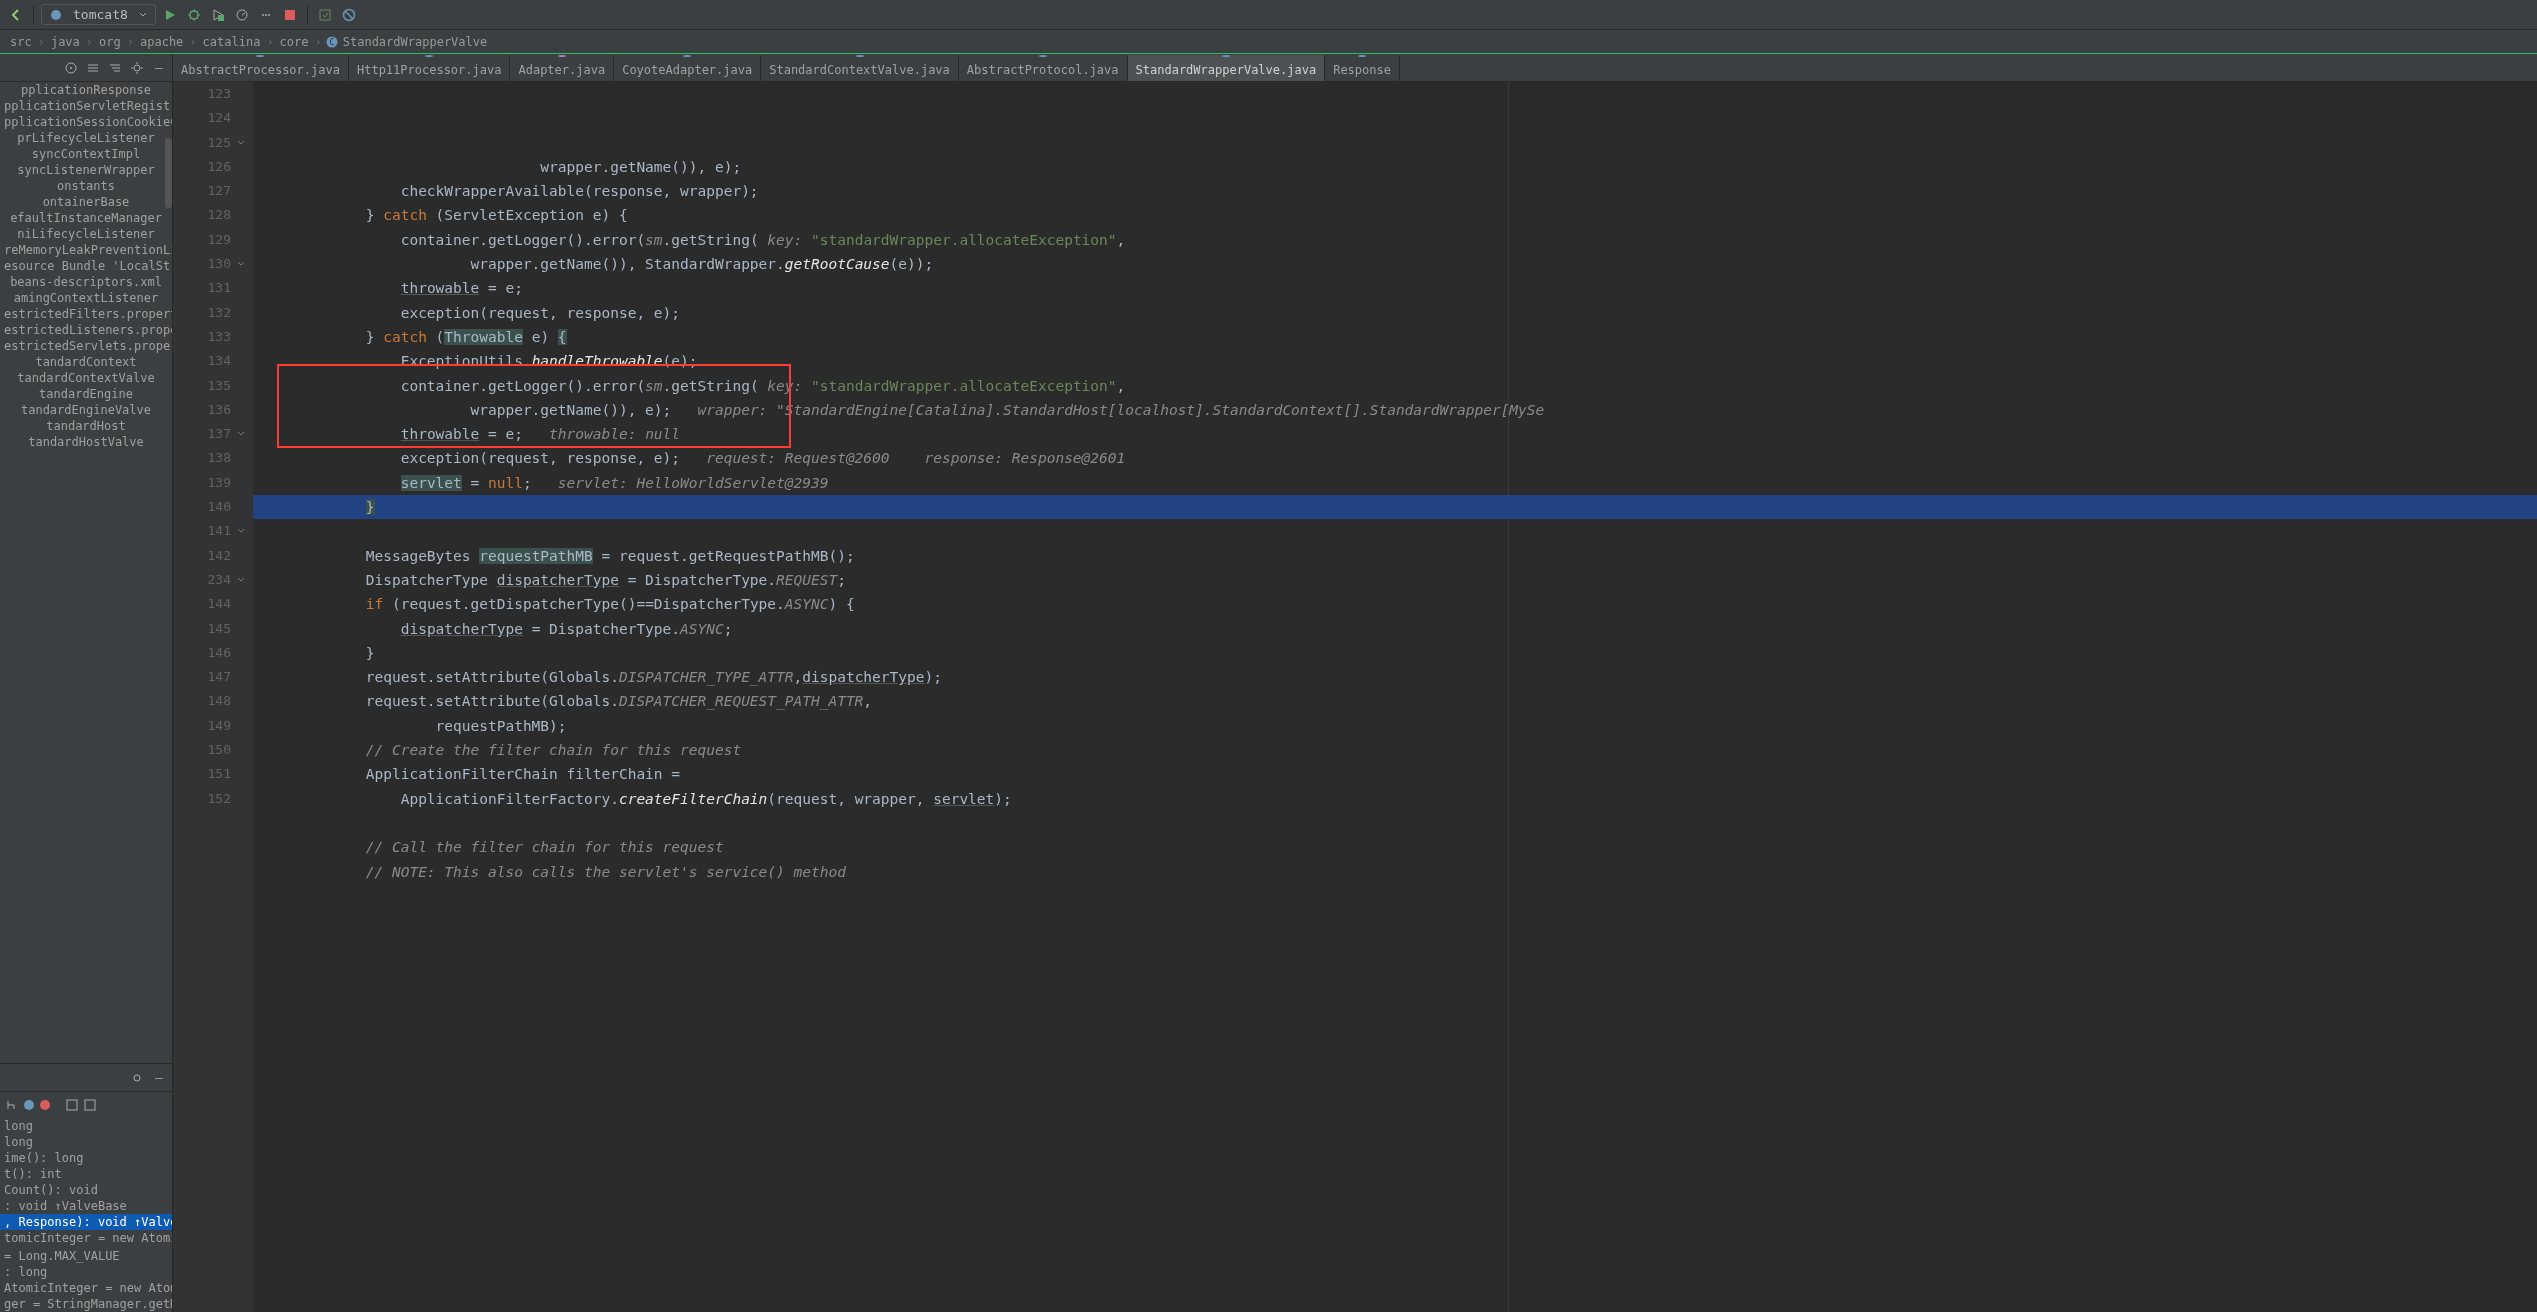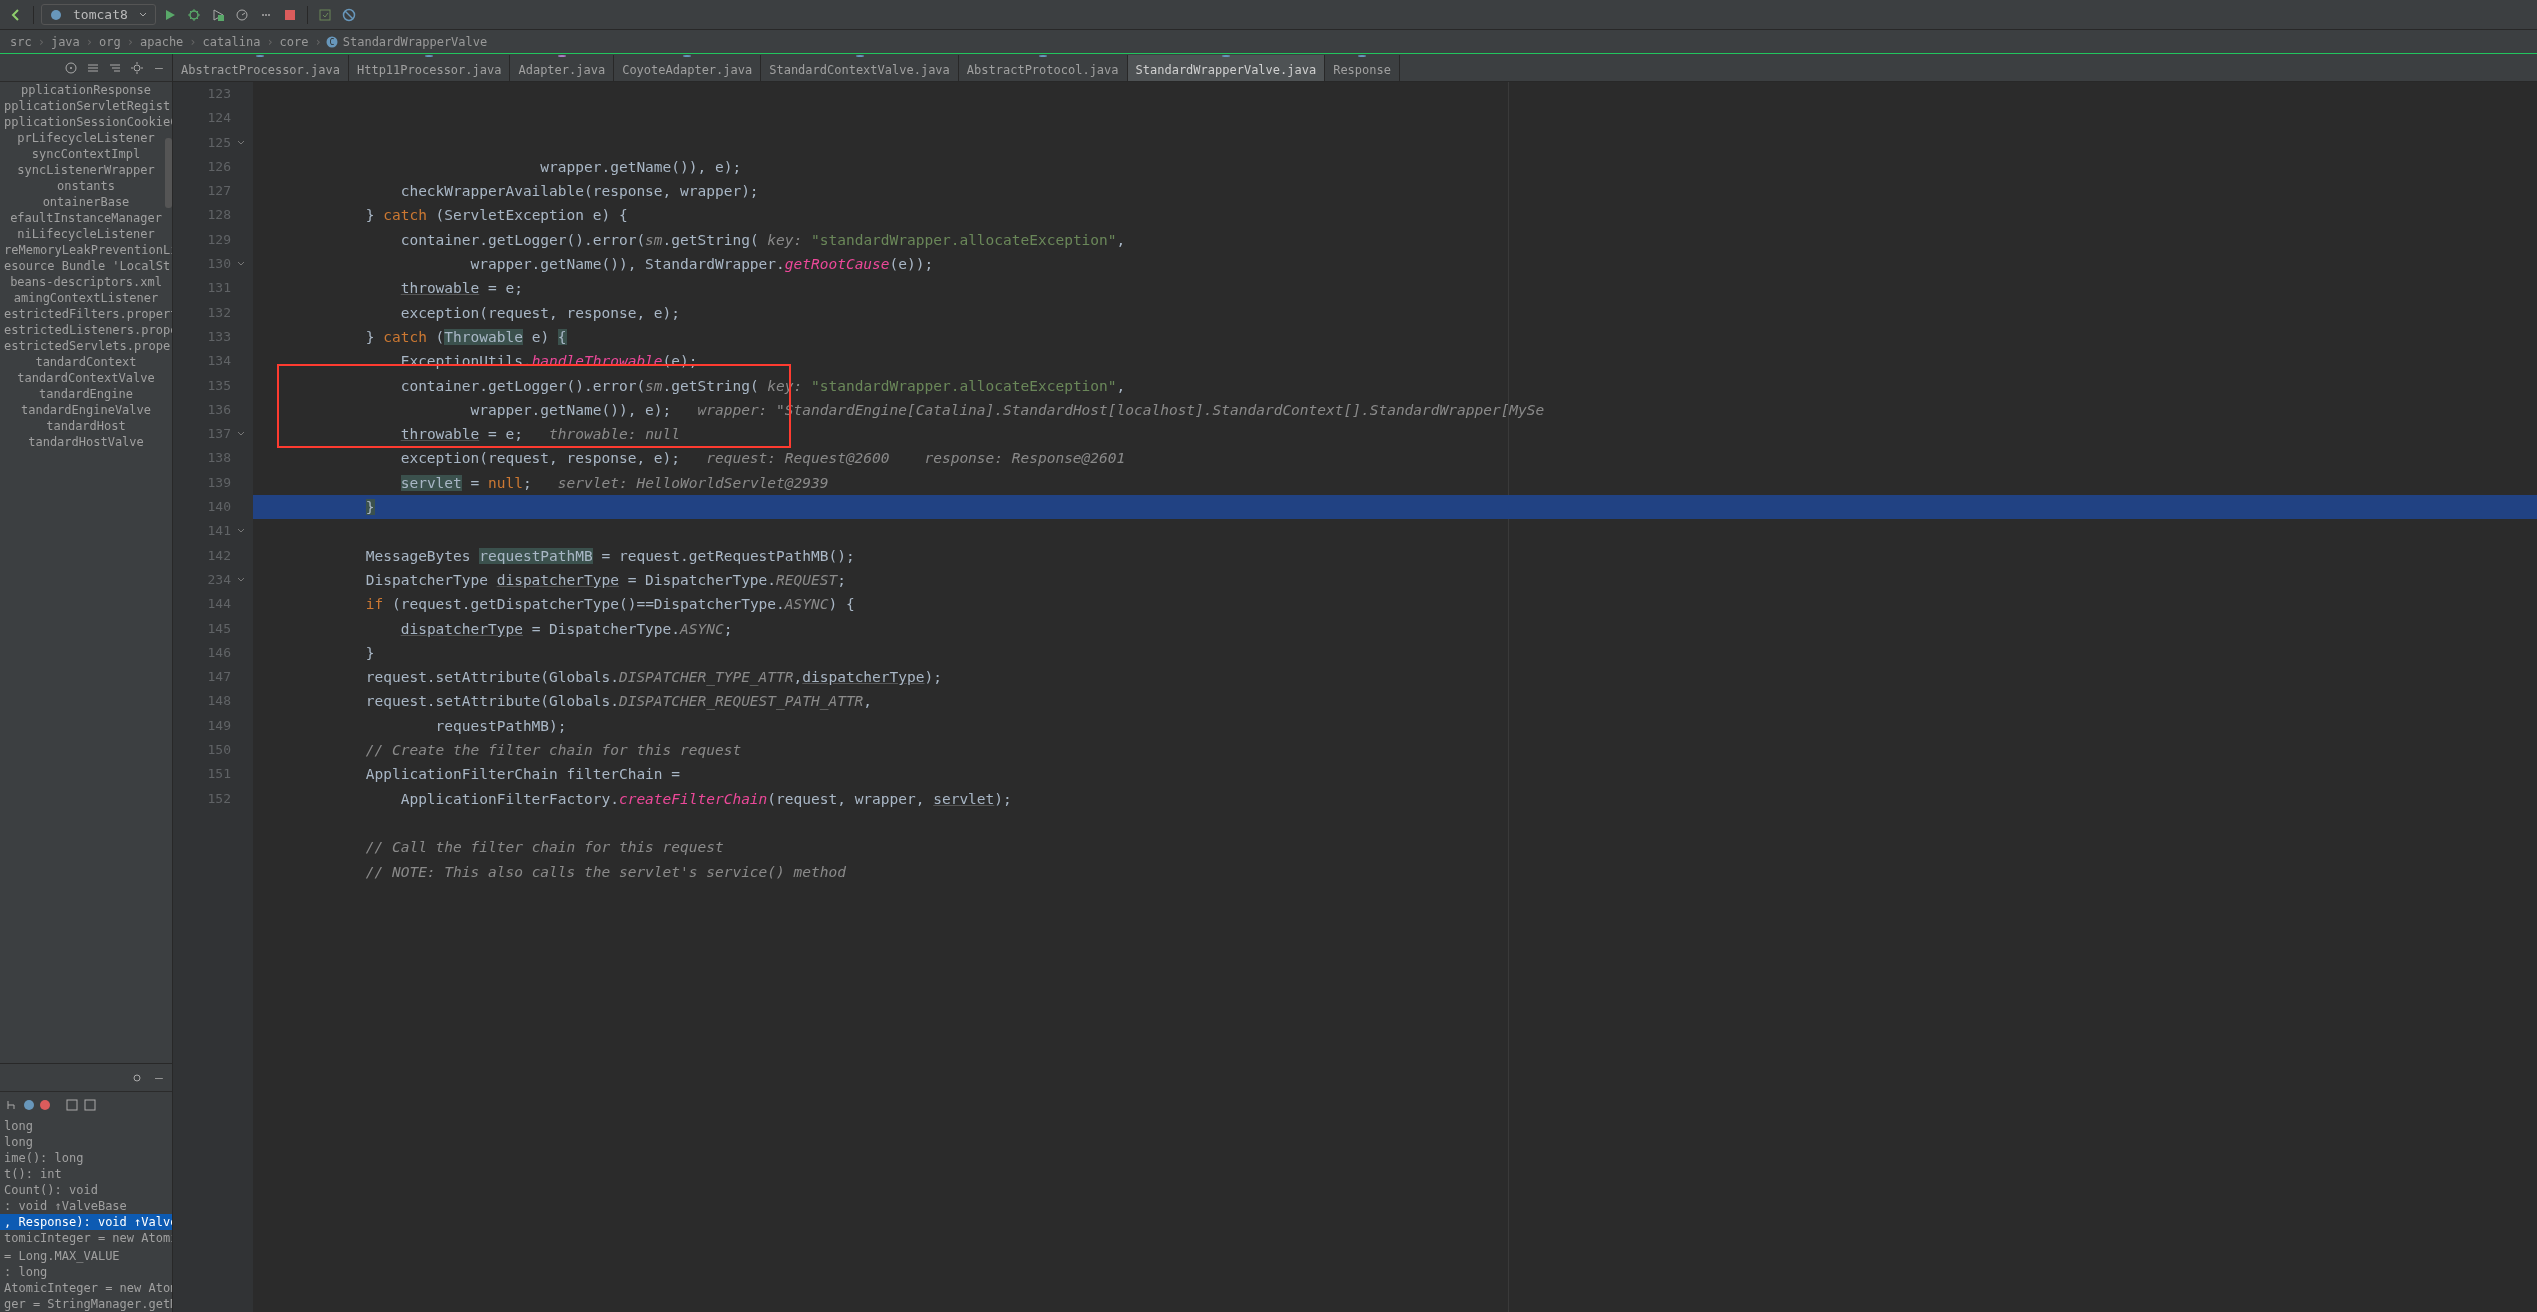--- a/index.html
+++ b/index.html
@@ -35,21 +35,21 @@
 .gutter{width:80px;background:#313335;text-align:right;padding-right:22px;color:#606366;font-size:13px;line-height:24.3px;position:relative;}
 .gutter .ln{height:24.3px;}
 .fold-col{position:absolute;right:2px;top:0;width:16px;}
 .fold-mark{position:absolute;width:12px;height:12px;color:#666;font-size:9px;display:flex;align-items:center;justify-content:center;}
 .code{flex:1;position:relative;font-size:14.5px;line-height:24.3px;white-space:pre;overflow:hidden;}
 .code-line{height:24.3px;padding-left:8px;position:relative;}
 .code-line.current{background:#214283;}
 .code-line.current::before{content:"";position:absolute;left:-80px;width:80px;height:100%;background:#214283;}
 .kw{color:#cc7832;}
 .str{color:#6a8759;}
-.method{font-style:italic;color:#ec4899;margin-top:20px;}
+.method{font-style:italic;color:#e5e5e5;margin-top:20px;}
 .param{color:#8a8a8a;font-style:italic;}
 .hint{color:#8a8a8a;font-style:italic;}
 .underline{text-decoration:underline;text-decoration-color:#555;}
 .literal{color:#cc7832;}
 .hl{background:#3b514d;}
 .ruler{position:absolute;top:0;bottom:0;width:1px;background:#3a3a3a;left:1255px;}
 .red-box{position:absolute;border:2px solid #ff3b30;pointer-events:none;}
 .left-scroll{position:absolute;right:0;top:84px;width:7px;height:70px;background:#555;border-radius:3px;}
 svg{display:block;}
 </style>

